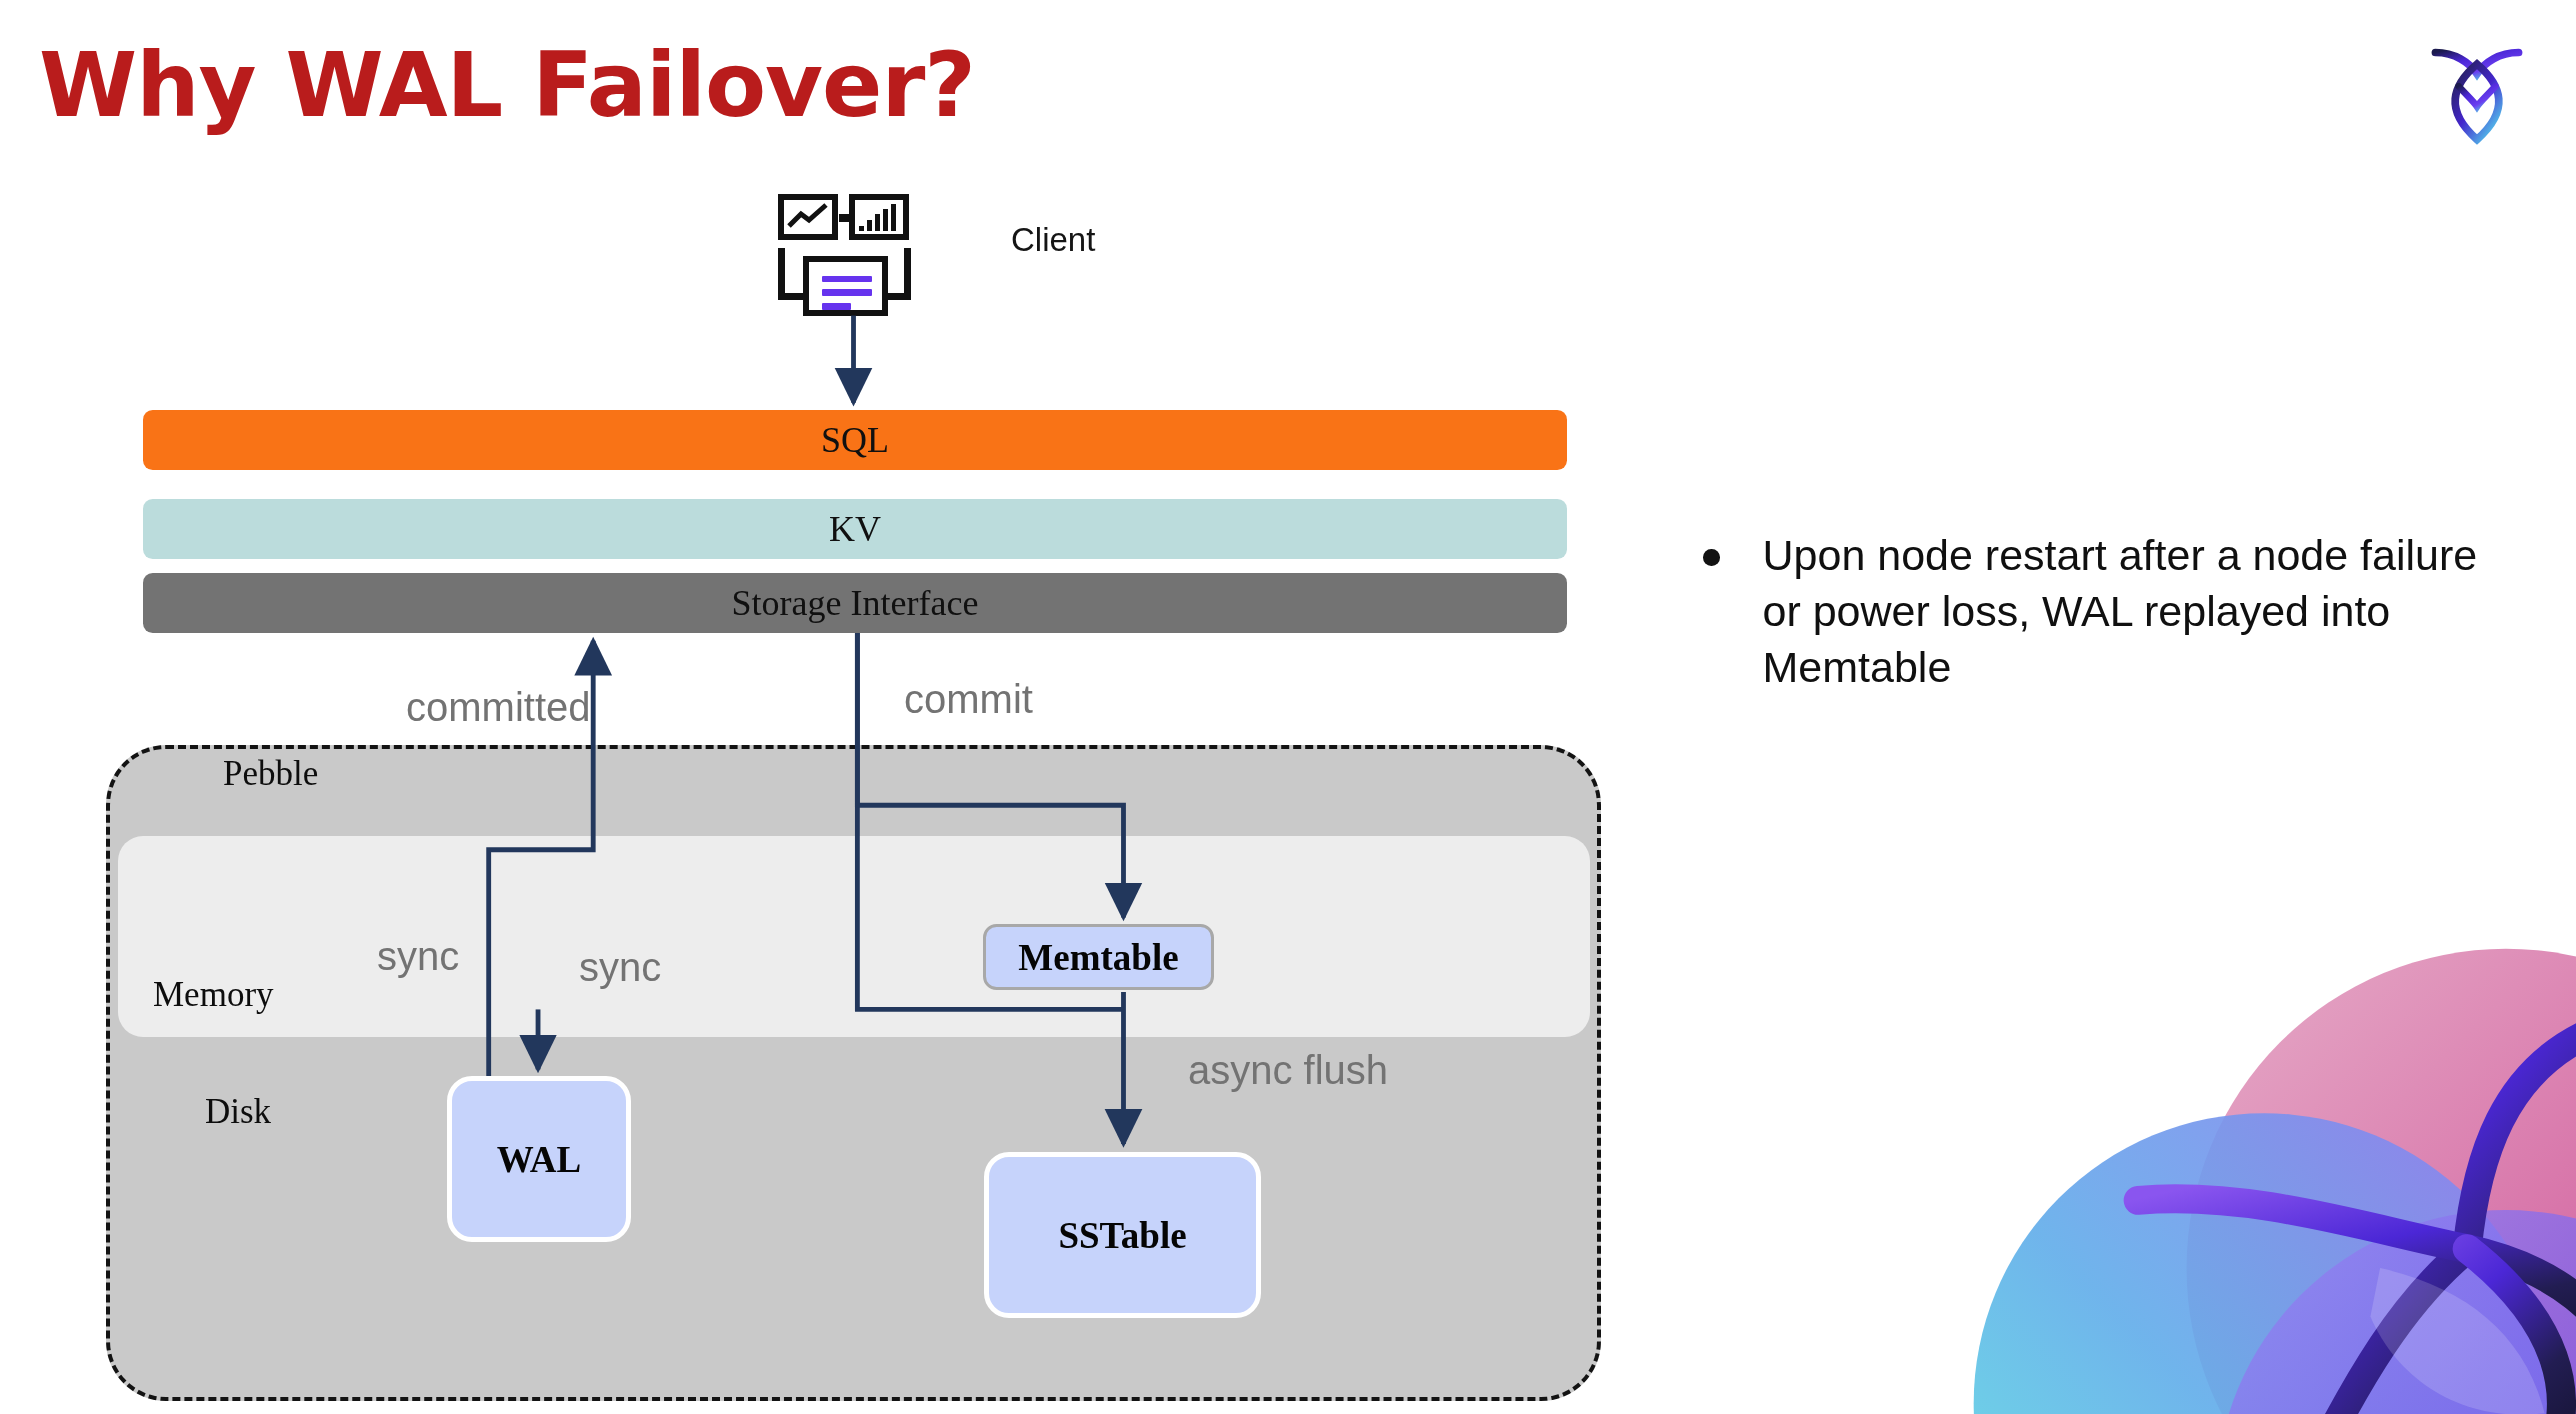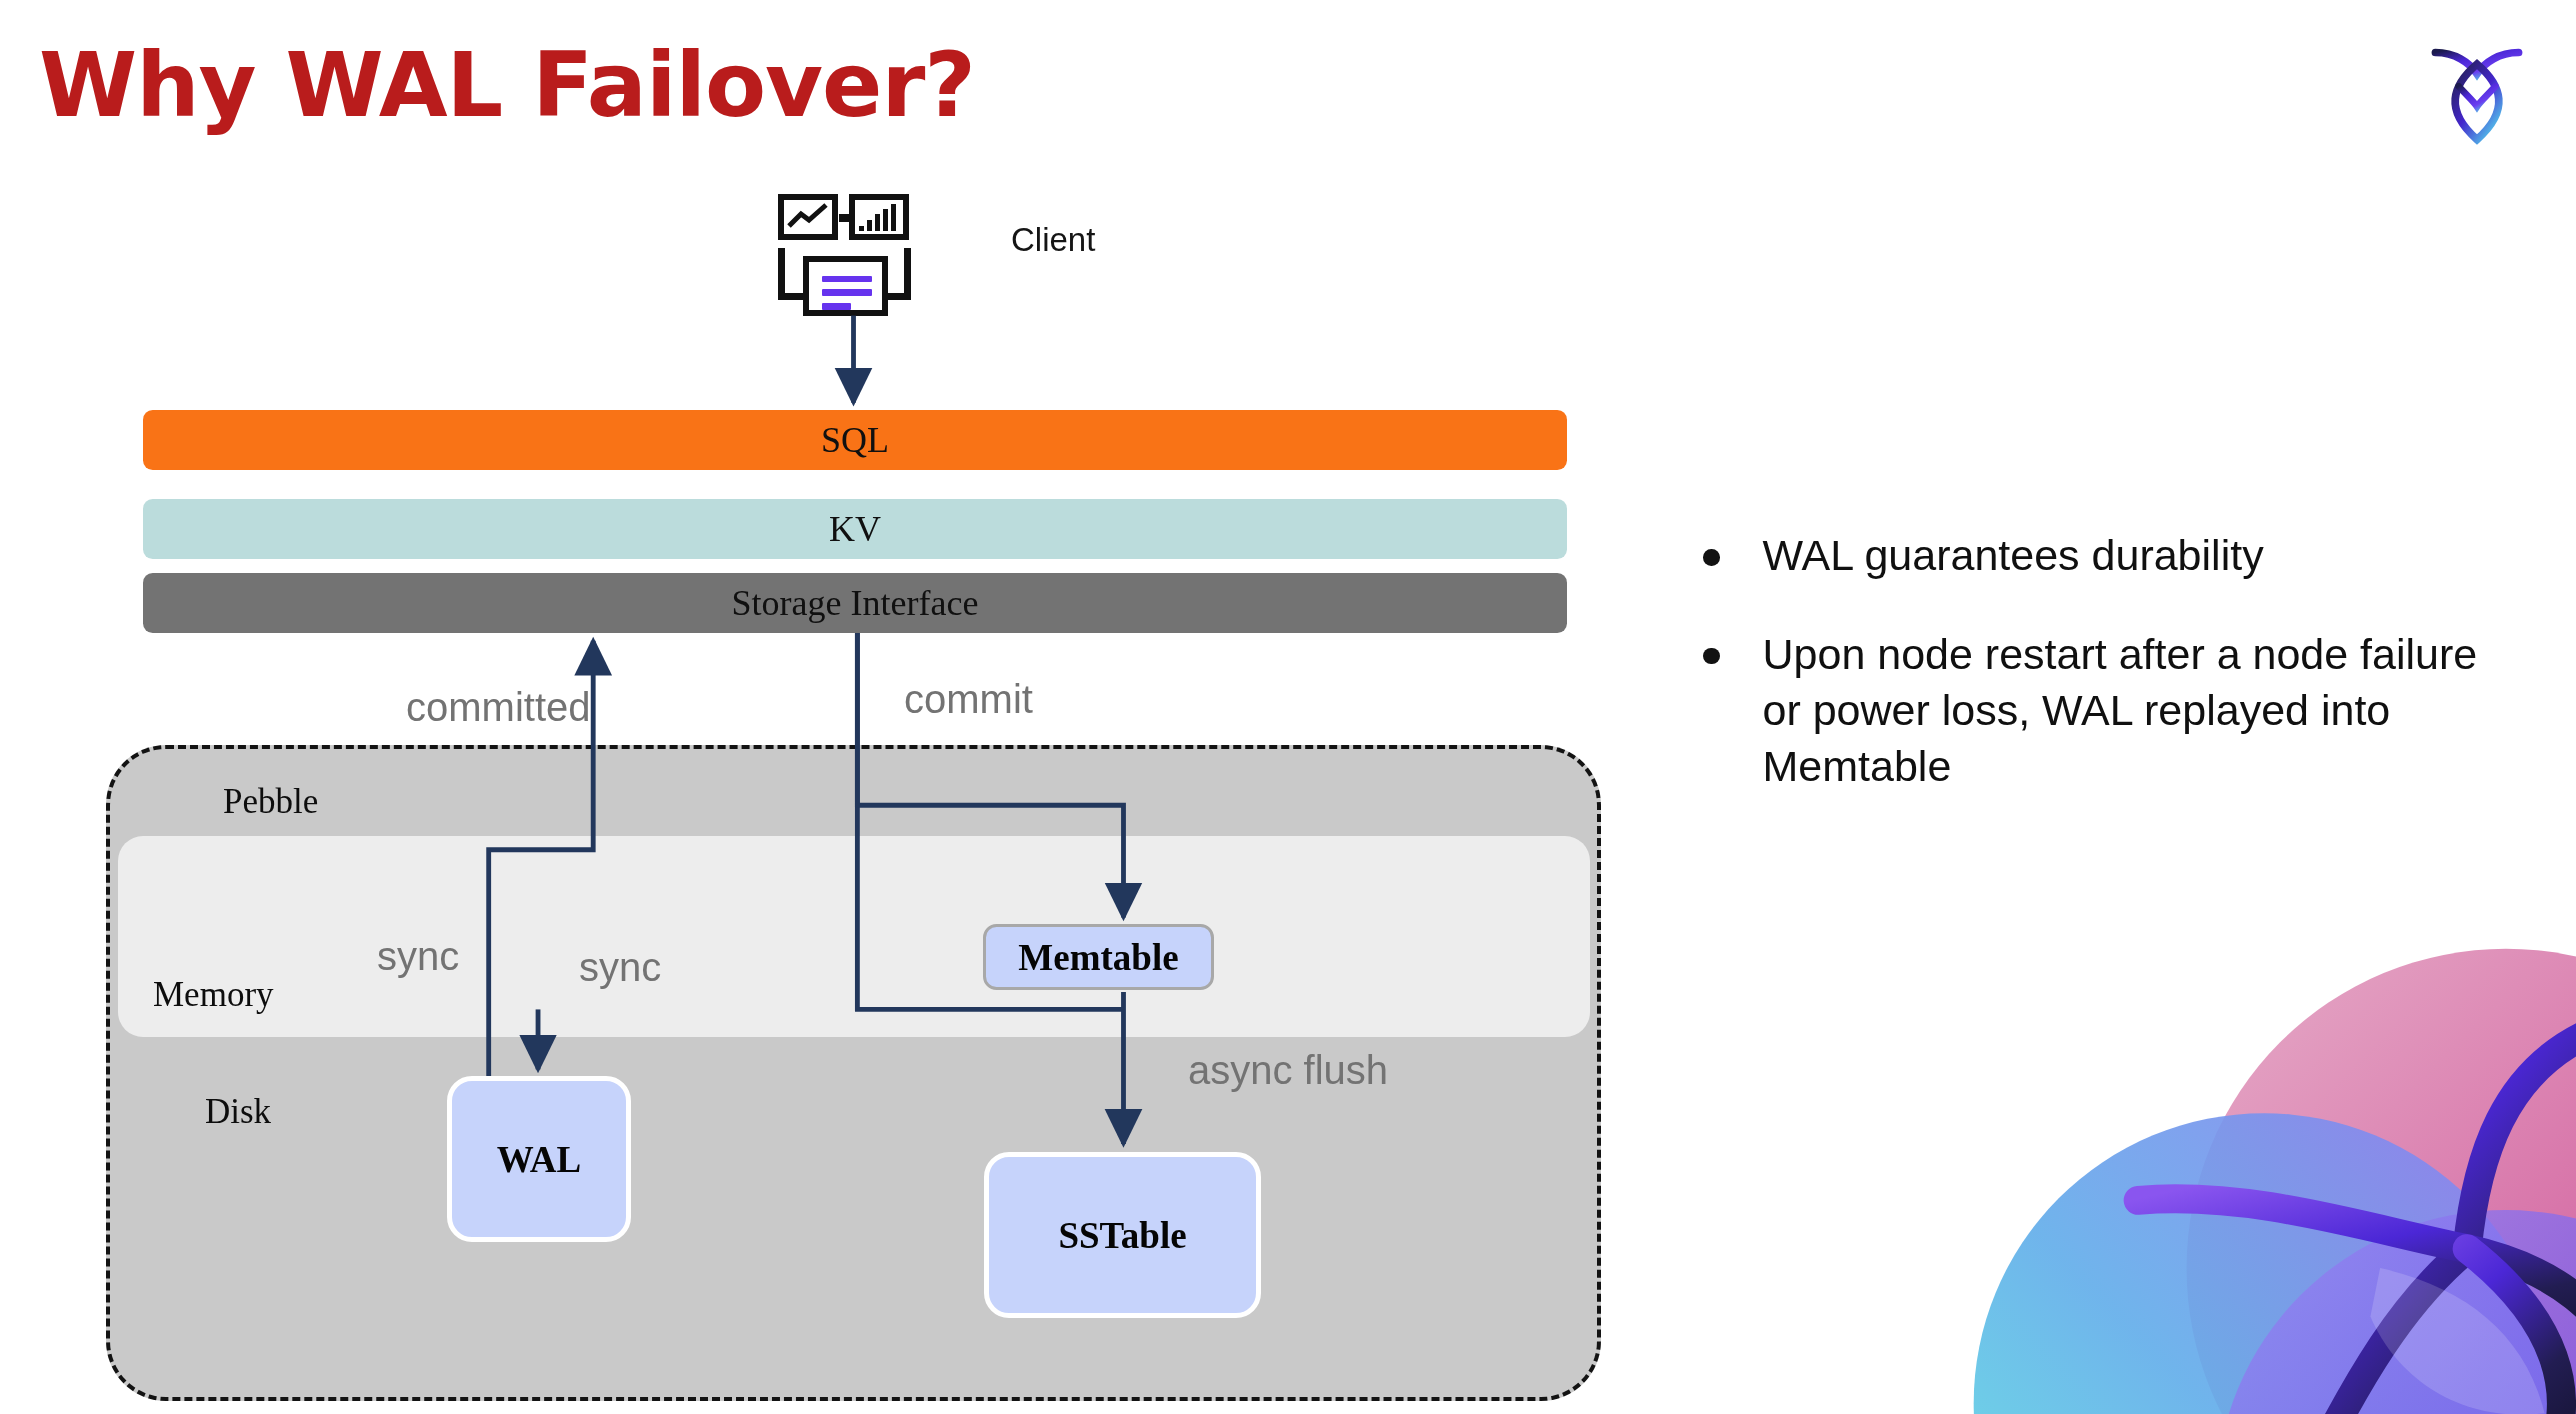--- a/index.html
+++ b/index.html
@@ -52,21 +52,21 @@
     left:106px; top:745px; width:1495px; height:656px;
     background:#c9c9c9;
     border:4.8px dashed #131313;
     border-radius:60px;
     box-sizing:border-box;
   }
   #memory-band{
     left:118px; top:836px; width:1472px; height:201px;
     background:#ededed; border-radius:25px;
   }
-  #pebble-label{left:223px; top:782px;
+  #pebble-label{left:223px; top:754px;
     font-family:"Liberation Serif", serif; font-size:35px; color:#0d0d0d;}
   #memory-label{left:153px; top:975px;
     font-family:"Liberation Serif", serif; font-size:35px; color:#0d0d0d;}
   #disk-label{left:205px; top:1092px;
     font-family:"Liberation Serif", serif; font-size:35px; color:#0d0d0d;}
 
   
   .node-box{
     display:flex;align-items:center;justify-content:center;
     font-family:"Liberation Serif", serif;
@@ -190,24 +190,20 @@
   <span>Memtable</span>
 </div>
 <div class="abs node-box" id="node-wal">
   <span>WAL</span>
 </div>
 <div class="abs node-box" id="node-sstable">
   <span>SSTable</span>
 </div>
 
 <div class="abs" id="bullets">
-  <div class="bullet-row">
-    <div class="bullet-dot"></div>
-    <div class="bullet-text">WAL guarantees durability</div>
-  </div>
   <div class="bullet-row">
     <div class="bullet-dot"></div>
     <div class="bullet-text">Upon node restart after a node failure or power loss, WAL replayed into Memtable</div>
   </div>
 </div>
 
 <div class="abs" id="logo-mark">
   <svg width="116" height="122" viewBox="0 0 120 126">
     <defs>
       <linearGradient id="lgGrad" x1="0" y1="0" x2="1" y2="1">

